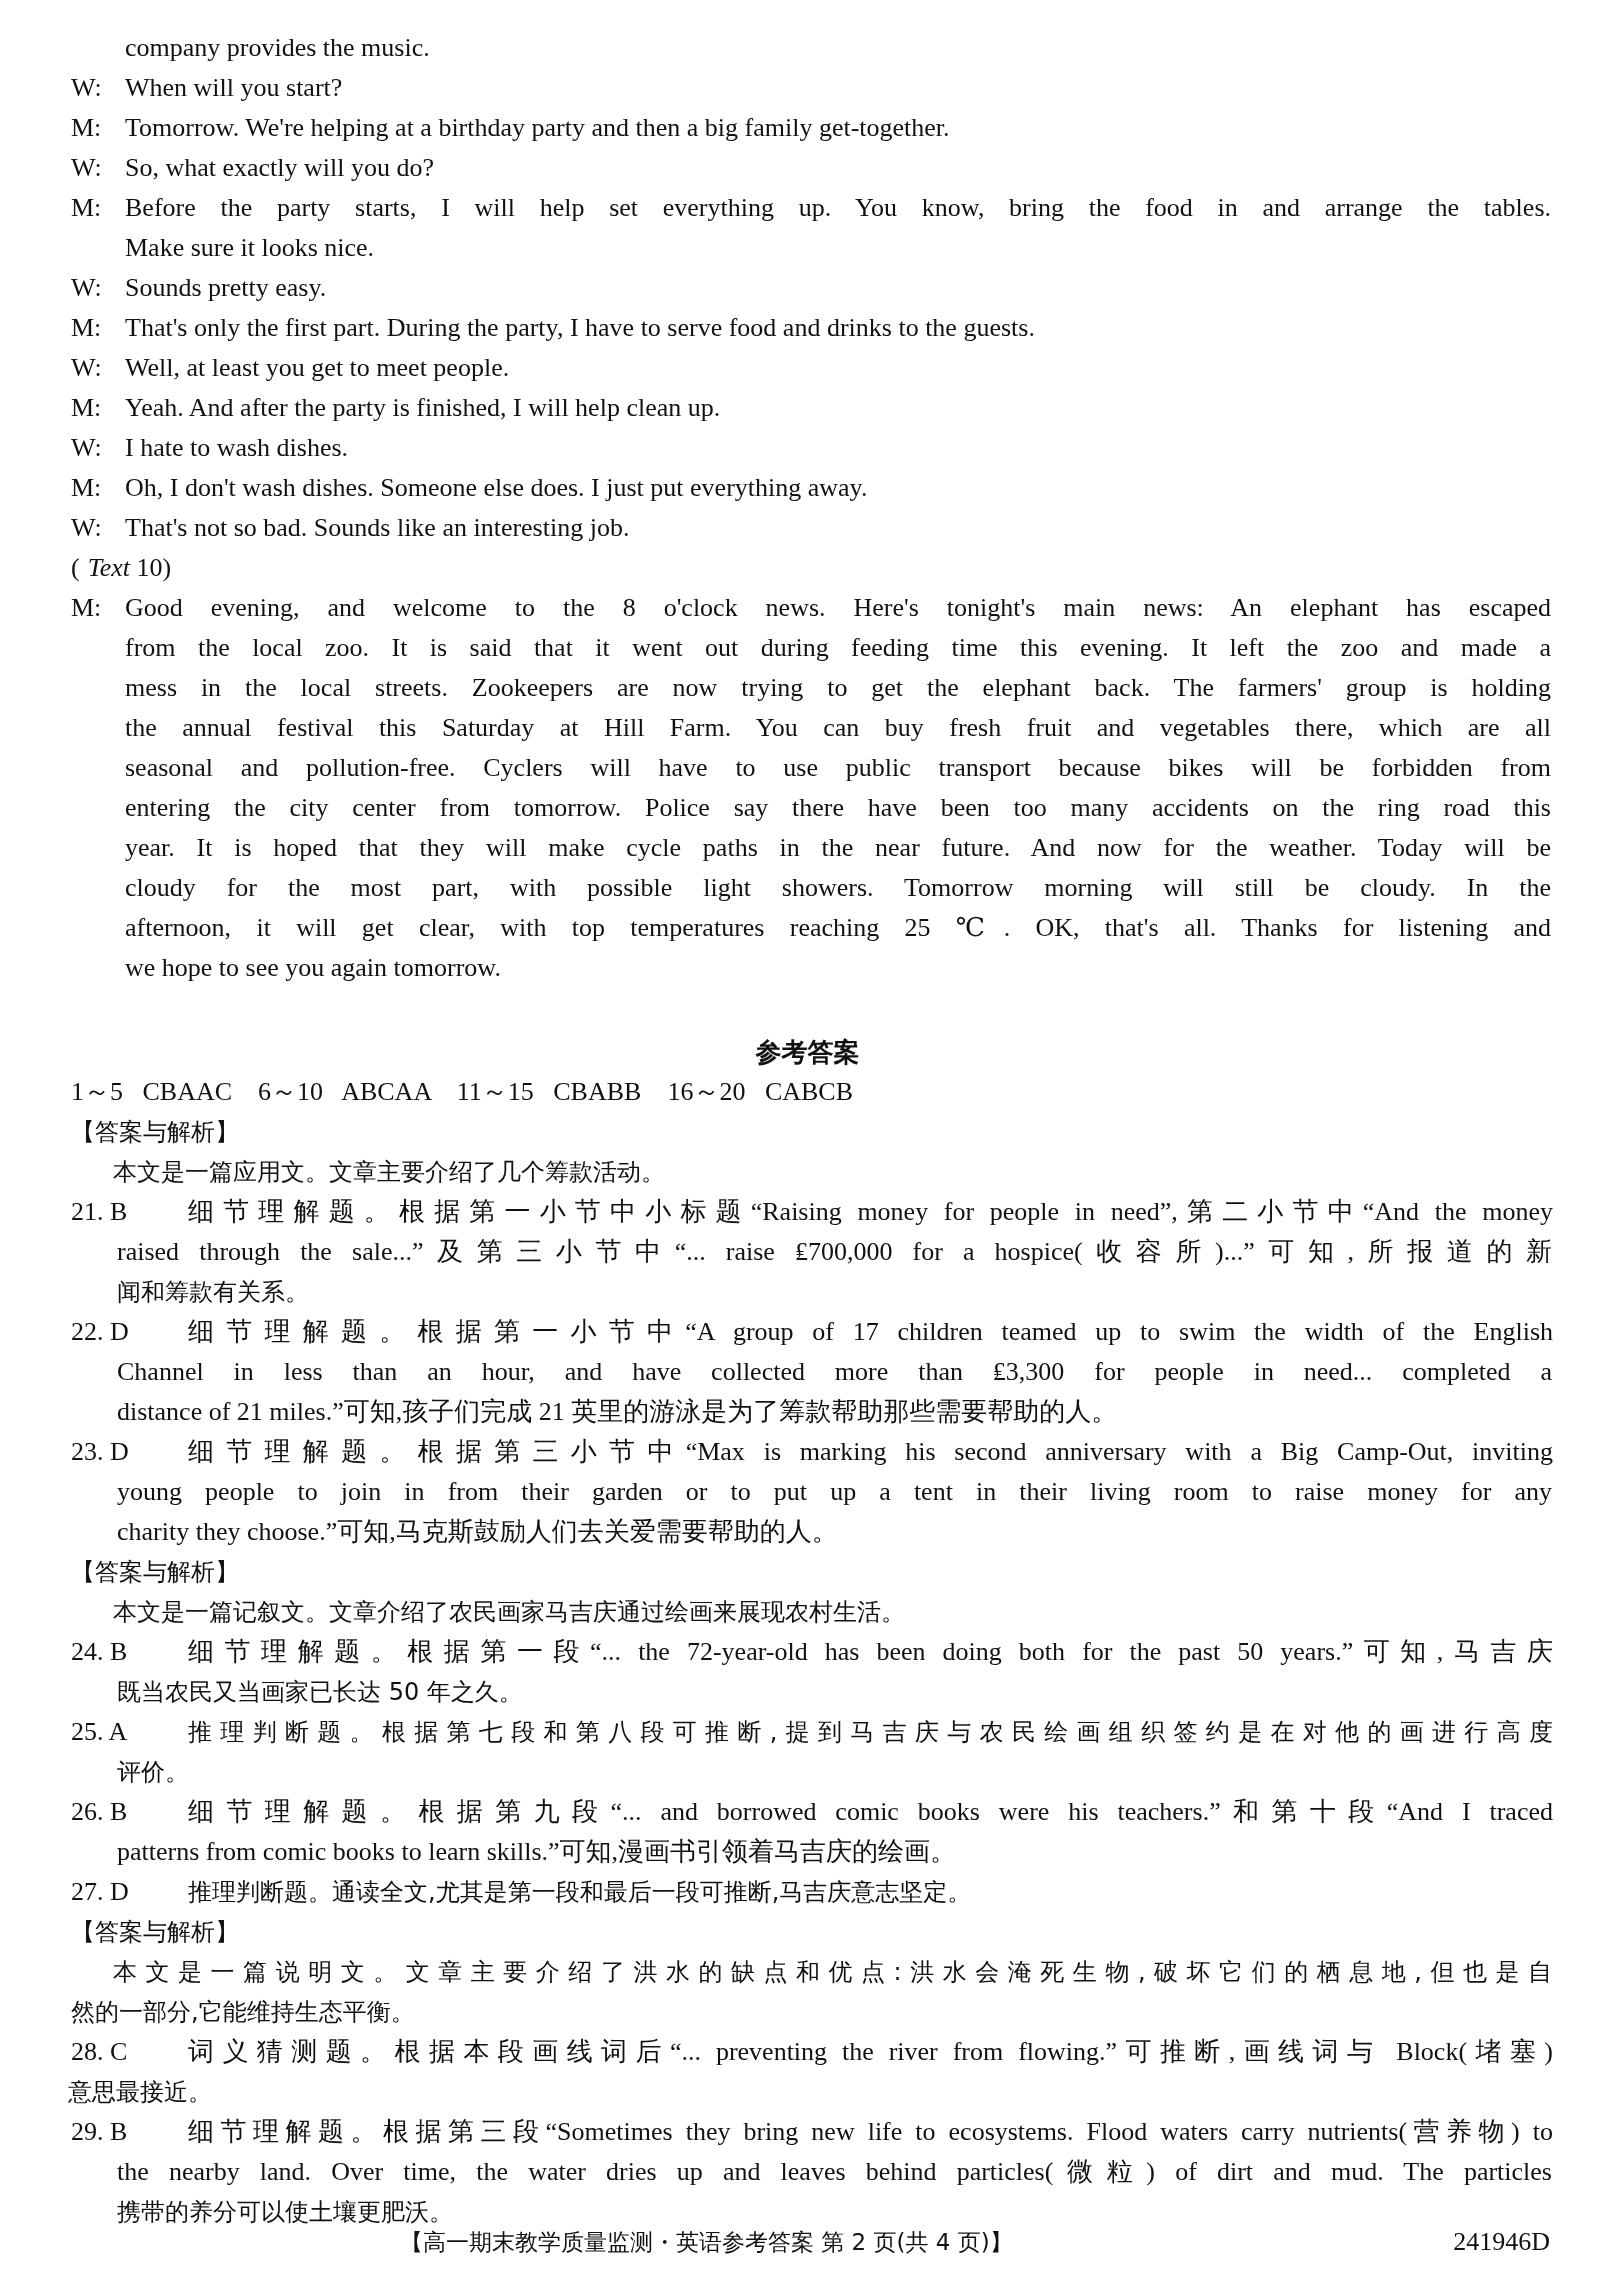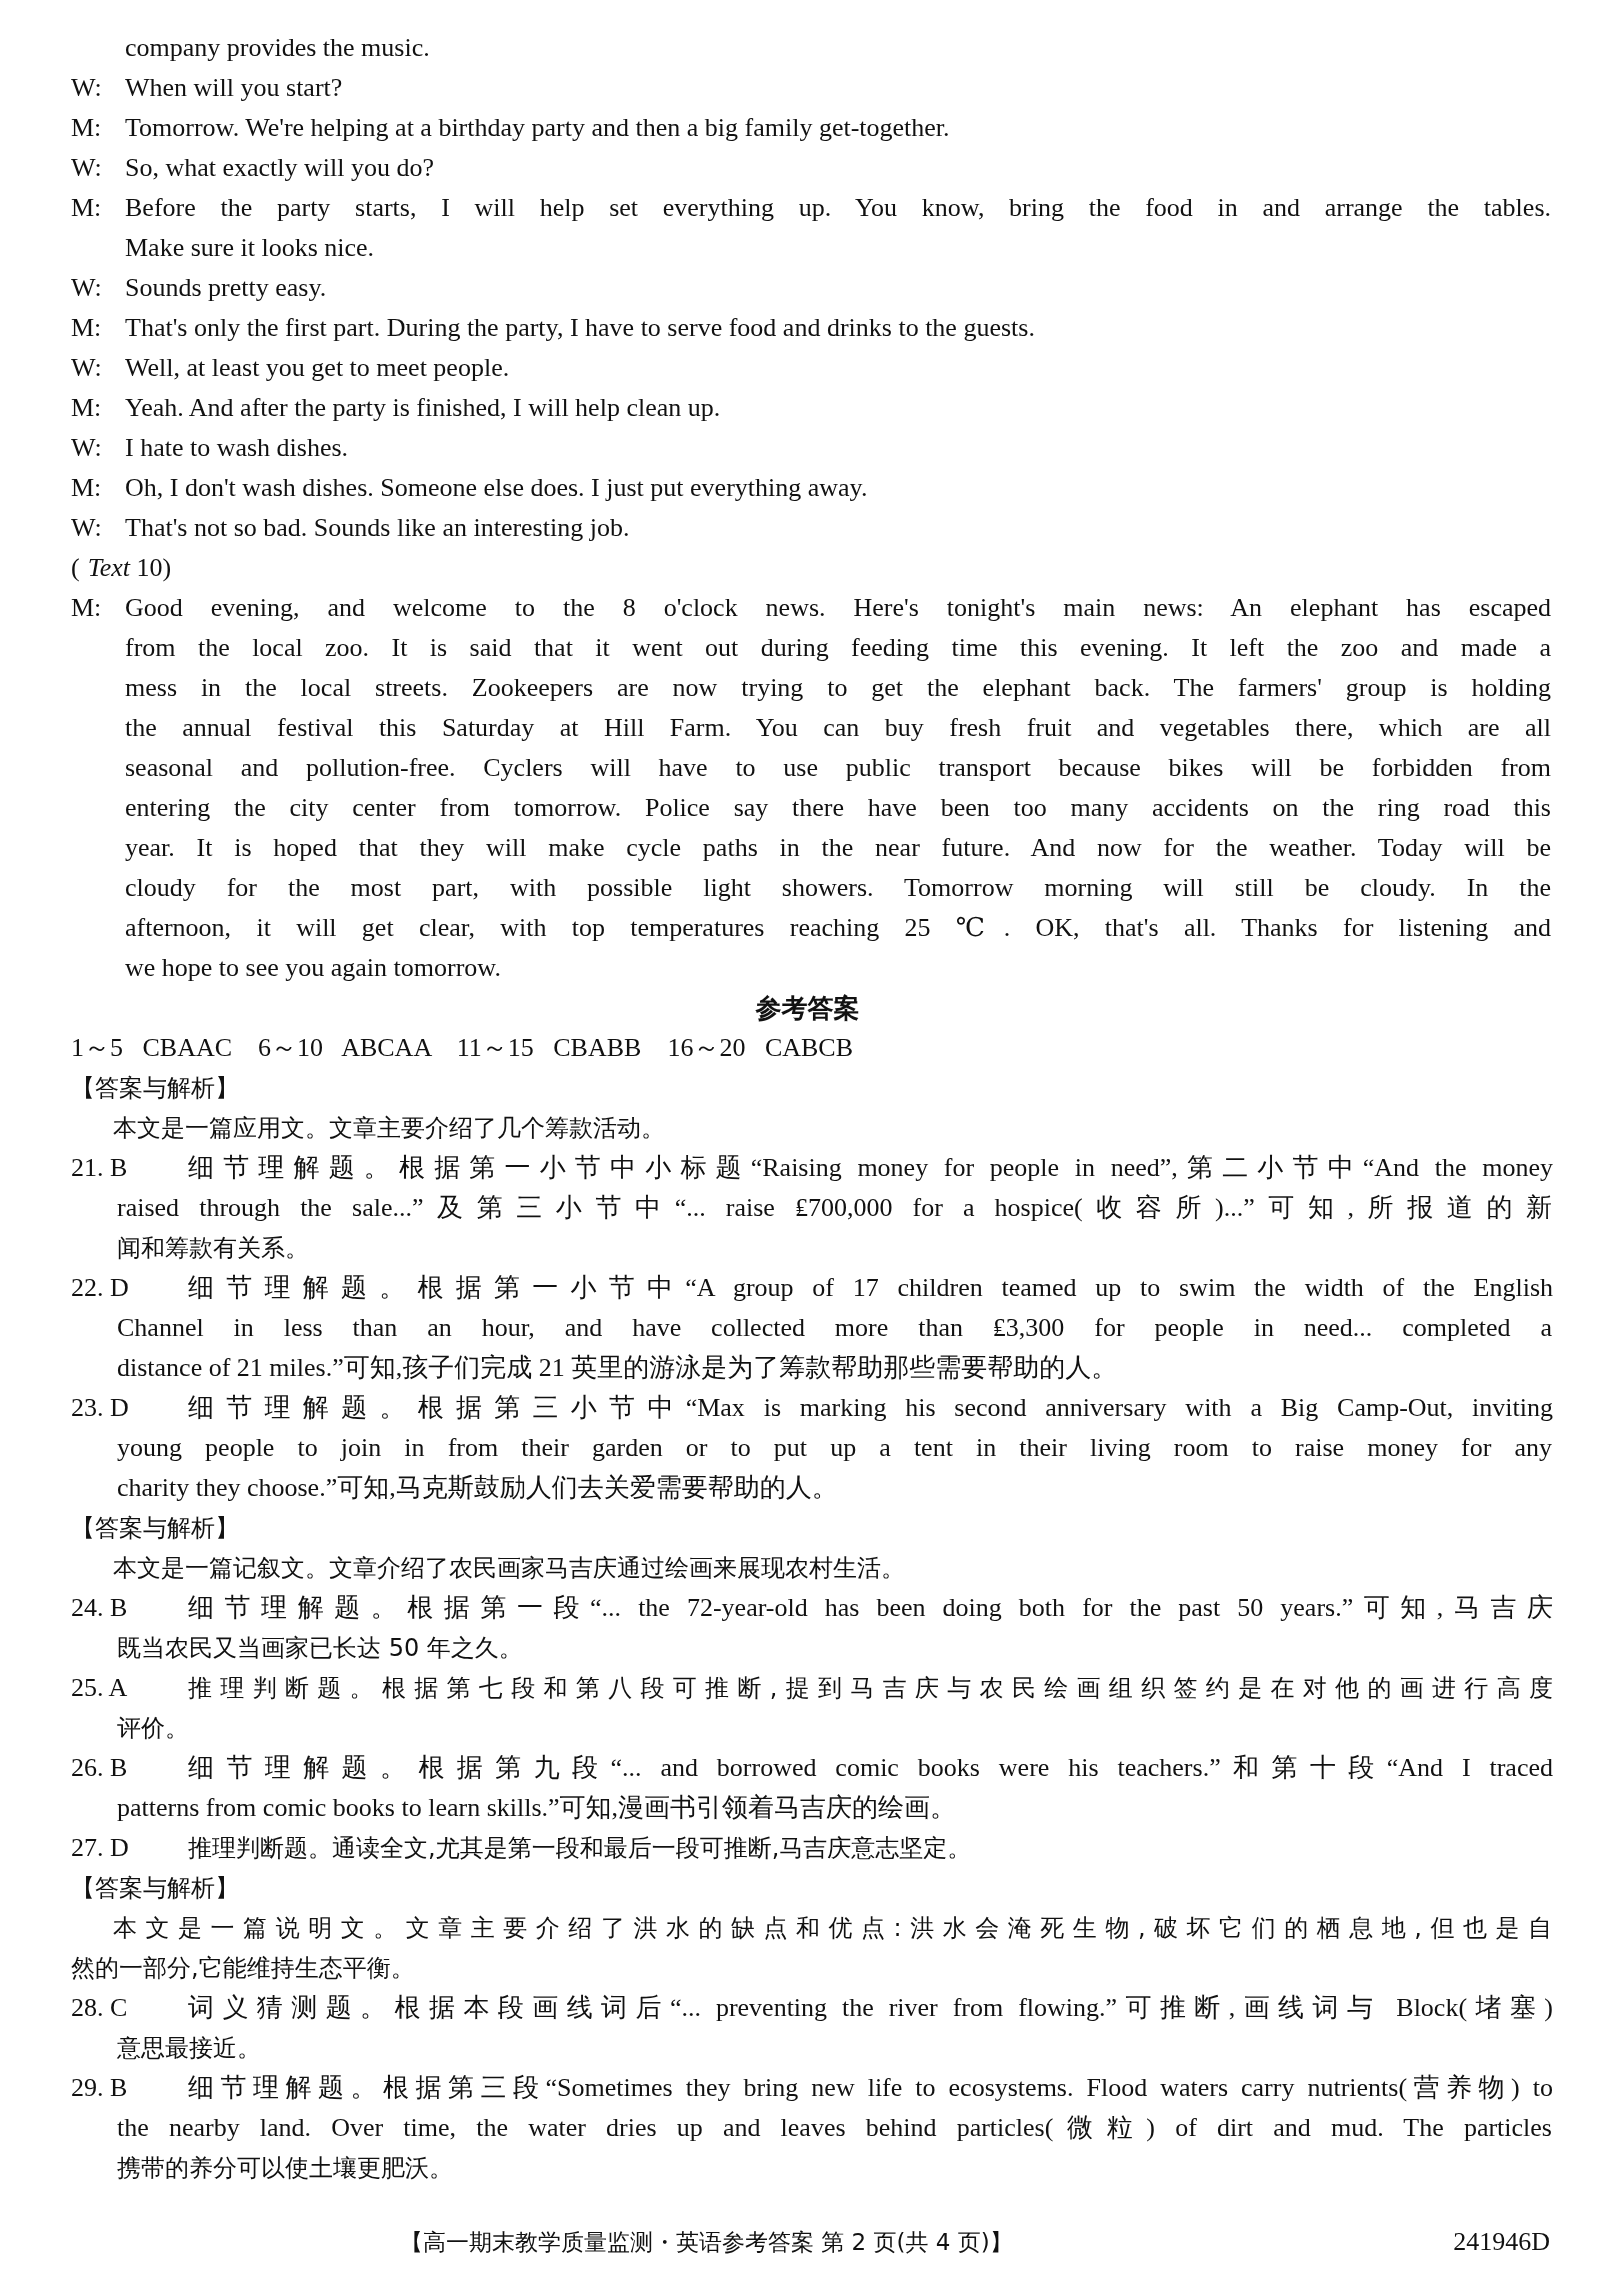--- a/index.html
+++ b/index.html
@@ -7,21 +7,21 @@
          font-family:"Liberation Serif","DejaVu Serif",serif; color:#111; }
   .page { position:absolute; left:0; top:27.5px; width:1615px; }
   .line { position:relative; height:40px; line-height:40px; font-size:26px; white-space:nowrap; }
   .l0 { padding-left:71px; }
   .l1 { padding-left:125px; }
   .l2 { padding-left:113px; }
   .lbl { display:inline-block; width:54px; }
   .num { display:inline-block; width:117px; }
   .j { display:inline-block; text-align:justify; text-align-last:justify; }
   .w-full1 { width:1426px; }
-  .center { text-align:center; font-weight:bold; font-family:"DejaVu Sans",sans-serif; font-size:26px; padding-left:0; }
+  .center { text-align:center; font-weight:bold; font-family:"DejaVu Sans",sans-serif; font-size:26px; padding-left:0;margin-top:44px; }
   .bold { font-weight:normal; }
   .it { font-style:italic;margin-left:8px; }
   .cn { font-family:"DejaVu Sans",sans-serif; font-size:24px; }
   .footer { position:absolute; top:2227px; left:0; width:1615px; height:42px; font-size:26px; }
   .footer .main { position:absolute; left:400px; top:0; font-family:"DejaVu Sans",sans-serif; font-size:23px; }
   .footer .code { position:absolute; right:65px; top:0; }
 </style>
 </head>
 <body>
 
@@ -77,21 +77,21 @@
   <div class="line l0"><span class="num">25. A</span><span class="j cn" style="width:1365px">推理判断题。根据第七段和第八段可推断,提到马吉庆与农民绘画组织签约是在对他的画进行高度</span></div>
   <div class="line l1 cn" style="padding-left:117px">评价。</div>
   <div class="line l0"><span class="num">26. B</span><span class="j" style="width:1365px">细节理解题。根据第九段“... and borrowed comic books were his teachers.”和第十段“And I traced</span></div>
   <div class="line l1" style="padding-left:117px">patterns from comic books to learn skills.”可知,漫画书引领着马吉庆的绘画。</div>
   <div class="line l0"><span class="num">27. D</span><span class="cn">推理判断题。通读全文,尤其是第一段和最后一段可推断,马吉庆意志坚定。</span></div>
 
   <div class="line l0 cn">【答案与解析】</div>
   <div class="line l2 cn"><span class="j" style="width:1439px">本文是一篇说明文。文章主要介绍了洪水的缺点和优点:洪水会淹死生物,破坏它们的栖息地,但也是自</span></div>
   <div class="line l0 cn">然的一部分,它能维持生态平衡。</div>
   <div class="line l0"><span class="num">28. C</span><span class="j" style="width:1365px">词义猜测题。根据本段画线词后“... preventing the river from flowing.”可推断,画线词与 Block(堵塞)</span></div>
-  <div class="line l1 cn" style="padding-left:117px">意思最接近。</div>
+  <div class="line l1 cn" style="padding-left:68px">意思最接近。</div>
   <div class="line l0"><span class="num">29. B</span><span class="j" style="width:1365px">细节理解题。根据第三段“Sometimes they bring new life to ecosystems.  Flood waters carry nutrients(营养物) to</span></div>
   <div class="line l1" style="padding-left:117px"><span class="j" style="width:1435px">the nearby land.  Over time, the water dries up and leaves behind particles(微粒) of dirt and mud.  The particles</span></div>
   <div class="line l1 cn" style="padding-left:117px">携带的养分可以使土壤更肥沃。</div>
 </div>
 
 <div class="footer">
   <span class="main">【高一期末教学质量监测・英语参考答案   第 2 页(共 4 页)】</span>
   <span class="code">241946D</span>
 </div>
 

